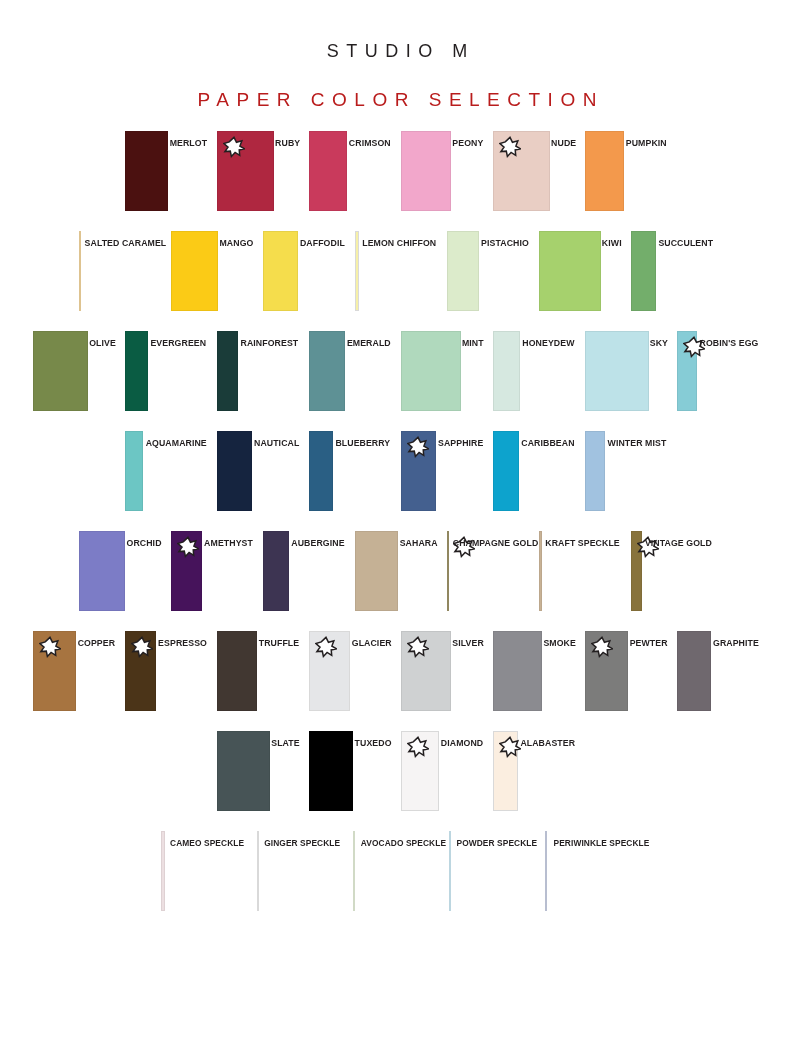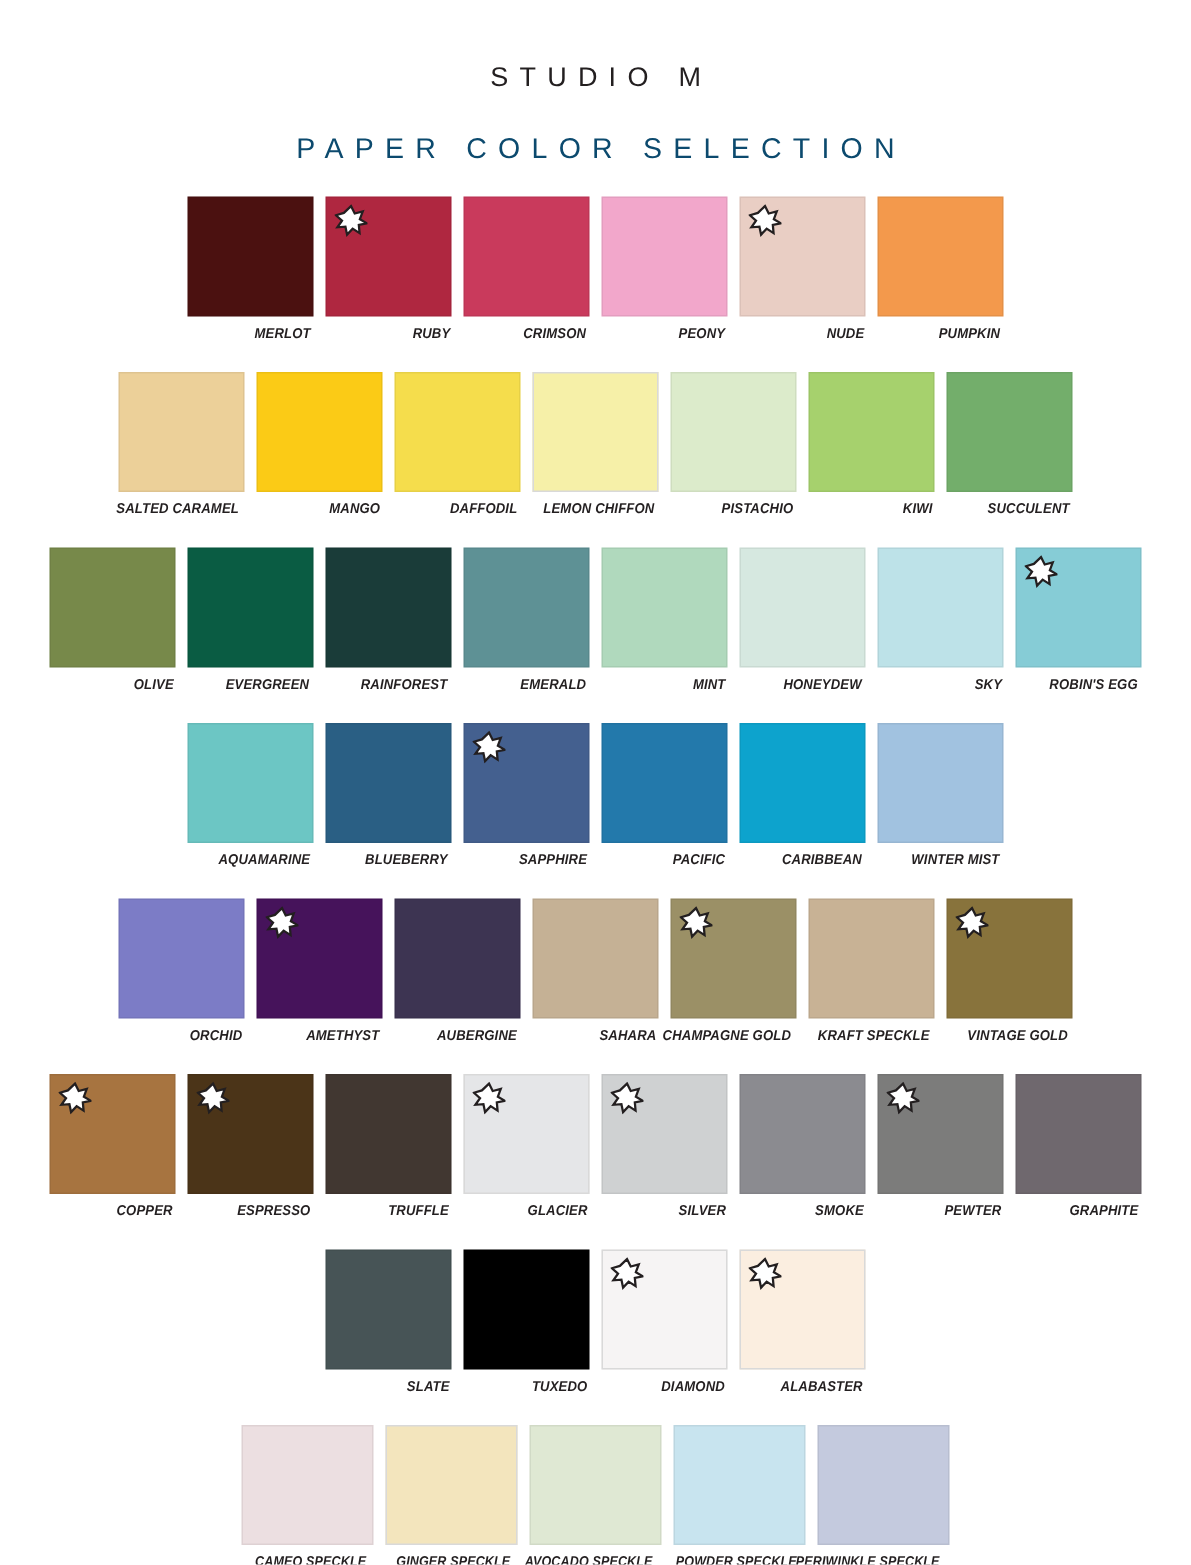--- a/index.html
+++ b/index.html
@@ -38,43 +38,42 @@
     padding-top: 42px;
     line-height: 1;
   }
   .sub-title {
     text-align: center;
     font-family: "Liberation Sans", sans-serif;
     font-size: 19px;
     font-weight: 400;
     letter-spacing: 7.5px;
     text-indent: 7.5px;
-    color: #0c4a6e;
+    color: #b91c1c;
     margin: 0;
     padding-top: 30px;
     line-height: 1;
   }
 
   
   .grid {
     margin-top: 22px;
     padding: 0 25px;
   }
   .swatch-row {
     display: flex;
     justify-content: center;
     gap: 8px;
     margin-bottom: 20px;
   }
   .swatch-cell {
     width: 84px;
     display: flex;
-    flex-direction: column;
-    align-items: flex-end;
-    font-style: italic;
+    flex-direction: row;
+    align-items: flex-start;
   }
   .swatch-chip {
     position: relative;
     width: 84px;
     height: 80px;
     border: 1px solid rgba(0,0,0,0.06);
   }
   .swatch-chip.light-edge {
     border: 1px solid #d9d9d9;
   }
@@ -216,36 +215,36 @@
           </div>
           <div class="swatch-label">ROBIN'S EGG</div>
         </div>
       </div>
       <div class="swatch-row">
         <div class="swatch-cell">
           <div class="swatch-chip" title="AQUAMARINE" style="background: rgb(108, 198, 196);"></div>
           <div class="swatch-label">AQUAMARINE</div>
         </div>
         <div class="swatch-cell">
+          <div class="swatch-chip" title="NAUTICAL" style="background: rgb(21, 36, 63);"></div>
+          <div class="swatch-label">NAUTICAL</div>
+        </div>
+        <div class="swatch-cell">
           <div class="swatch-chip" title="BLUEBERRY" style="background: rgb(42, 95, 132);"></div>
           <div class="swatch-label">BLUEBERRY</div>
         </div>
         <div class="swatch-cell">
           <div class="swatch-chip" title="SAPPHIRE" style="background: rgb(68, 96, 143);">
             <span class="metallic-star"><svg viewBox="0 0 32 32" aria-hidden="true" style="width:100%;height:100%">
                 <polygon points="16,2 19.6,9.2 27.4,7.1 24.6,14.7 31.4,18.8 23.6,20.3 24.3,28.2 17.6,23.9 12.2,29.7 10.6,22 2.8,22.6 7.3,16.1 1.4,10.9 9.1,8.6" fill="#ffffff" stroke="#231f20" stroke-width="2.2" stroke-linejoin="miter"></polygon>
               </svg></span>
           </div>
           <div class="swatch-label">SAPPHIRE</div>
         </div>
         <div class="swatch-cell">
-          <div class="swatch-chip" title="PACIFIC" style="background: rgb(35, 121, 171);"></div>
-          <div class="swatch-label">PACIFIC</div>
-        </div>
-        <div class="swatch-cell">
           <div class="swatch-chip" title="CARIBBEAN" style="background: rgb(13, 163, 205);"></div>
           <div class="swatch-label">CARIBBEAN</div>
         </div>
         <div class="swatch-cell">
           <div class="swatch-chip" title="WINTER MIST" style="background: rgb(161, 194, 224);"></div>
           <div class="swatch-label">WINTER MIST</div>
         </div>
       </div>
       <div class="swatch-row">
         <div class="swatch-cell">

